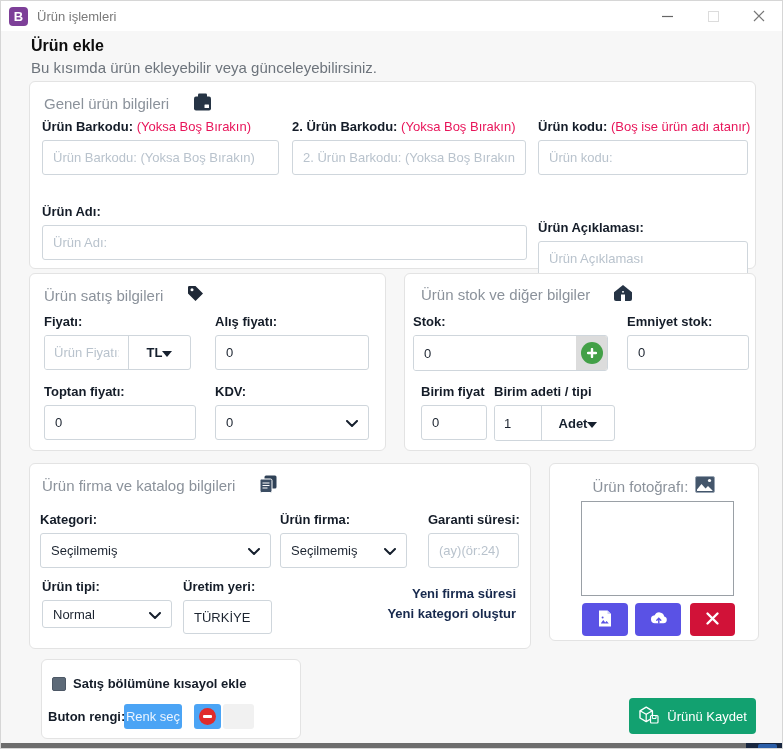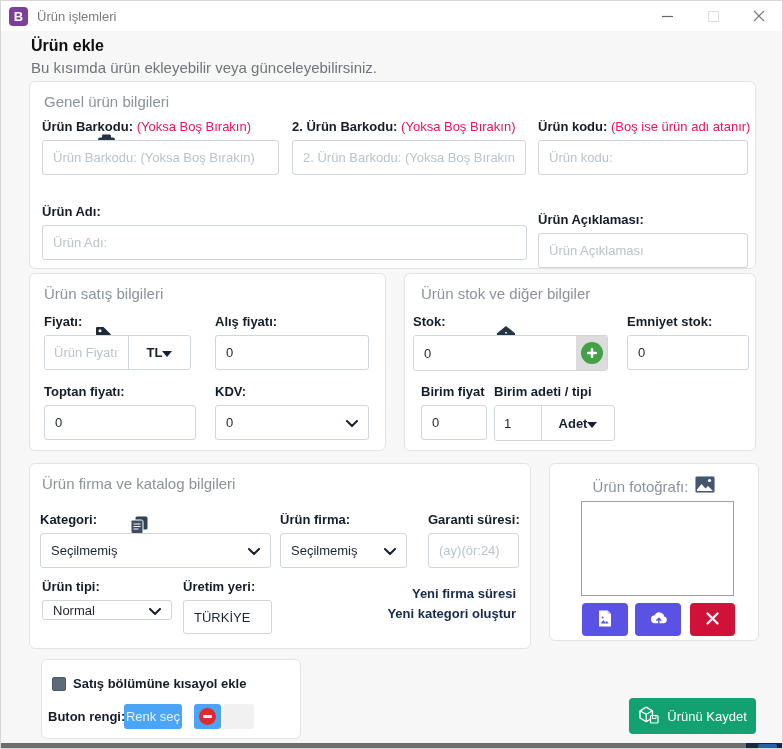--- a/index.html
+++ b/index.html
@@ -20,21 +20,21 @@
 
   
   .card { position:absolute; background:#fff; border:1px solid #e3e3e3; border-radius:6px; }
   .card-general  { left:28px; top:80px;  width:727px; height:188px; }
   .card-sales    { left:28px; top:272px; width:357px; height:178px; }
   .card-stock    { left:403px; top:272px; width:352px; height:178px; }
   .card-catalog  { left:28px; top:462px; width:502px; height:186px; }
   .card-photo    { left:548px; top:462px; width:210px; height:178px;padding-left:40px; }
   .card-shortcut { left:40px; top:658px; width:260px; height:80px; }
 
-  .section-title { position:absolute; display:flex; align-items:center; gap:24px; font-size:15px; color:#8b929b;flex-direction:column; }
+  .section-title { position:absolute; display:flex; align-items:center; gap:24px; font-size:15px; color:#8b929b; }
   .fg { position:absolute; }
   .flabel { font-size:13px; font-weight:bold; color:#141c28; margin-bottom:6px; white-space:nowrap; }
   .hint { color:#e8155a; font-weight:normal; }
   .tinput { width:100%; height:35px; border:1px solid #cfd6dc; border-radius:3px; padding:0 10px; font-size:13px; color:#1c2430; background:#fff; outline:none; font-family:"Liberation Sans", sans-serif; }
   .tinput::placeholder { color:#b9c3cd; }
   .selectbox { width:100%; height:35px; border:1px solid #cfd6dc; border-radius:3px; background:#fff; display:flex; align-items:center; justify-content:space-between; padding:0 10px; font-size:13px; color:#1c2430; cursor:pointer; }
   .selectbox .val { white-space:nowrap; }
 
   
   .joined { display:flex; border:1px solid #cfd6dc; border-radius:3px; background:#fff; height:35px; overflow:hidden; }
@@ -126,21 +126,21 @@
       <input class="tinput" type="text" placeholder="2. Ürün Barkodu: (Yoksa Boş Bırakın)" style="">
     </div>
     <div class="fg" style="left:508px; top:37px; width:210px;">
       <div class="flabel"><span>Ürün kodu:</span> <span class="hint">(Boş ise ürün adı atanır)</span></div>
       <input class="tinput" type="text" placeholder="Ürün kodu:" style="">
     </div>
     <div class="fg" style="left:12px; top:122px; width:485px;">
       <div class="flabel"><span>Ürün Adı:</span></div>
       <input class="tinput" type="text" placeholder="Ürün Adı:" style="">
     </div>
-    <div class="fg" style="left:508px; top:130px; width:210px;">
+    <div class="fg" style="left:508px; top:138px; width:210px;">
       <div class="flabel"><span>Ürün Açıklaması:</span></div>
       <input class="tinput" type="text" placeholder="Ürün Açıklaması" style="">
     </div>
   </div>
 
   <div class="card card-sales">
     <div class="section-title" style="left:14px; top:11px;">
       <span>Ürün satış bilgileri</span>
       <span>
         <svg width="17" height="17" viewBox="0 0 17 17">
@@ -254,21 +254,21 @@
               <path d="M1 1l5 5 5-5" fill="none" stroke="#16202e" stroke-width="2" stroke-linecap="round"></path>
             </svg></span>
       </div>
     </div>
     <div class="fg" style="left:398px; top:48px; width:91px;">
       <div class="flabel"><span>Garanti süresi:</span></div>
       <input class="tinput" type="text" placeholder="(ay)(ör:24)" style="">
     </div>
     <div class="fg" style="left:12px; top:115px; width:130px;">
       <div class="flabel"><span>Ürün tipi:</span></div>
-      <div class="selectbox" style="height:20px;">
+      <div class="selectbox" style="height:28px;">
         <span class="val">Normal</span>
         <span><svg width="12" height="7" viewBox="0 0 12 7">
               <path d="M1 1l5 5 5-5" fill="none" stroke="#16202e" stroke-width="2" stroke-linecap="round"></path>
             </svg></span>
       </div>
     </div>
     <div class="fg" style="left:153px; top:115px; width:89px;">
       <div class="flabel"><span>Üretim yeri:</span></div>
       <input class="tinput" style="height: 34px;" type="text" value="TÜRKİYE">
     </div>

